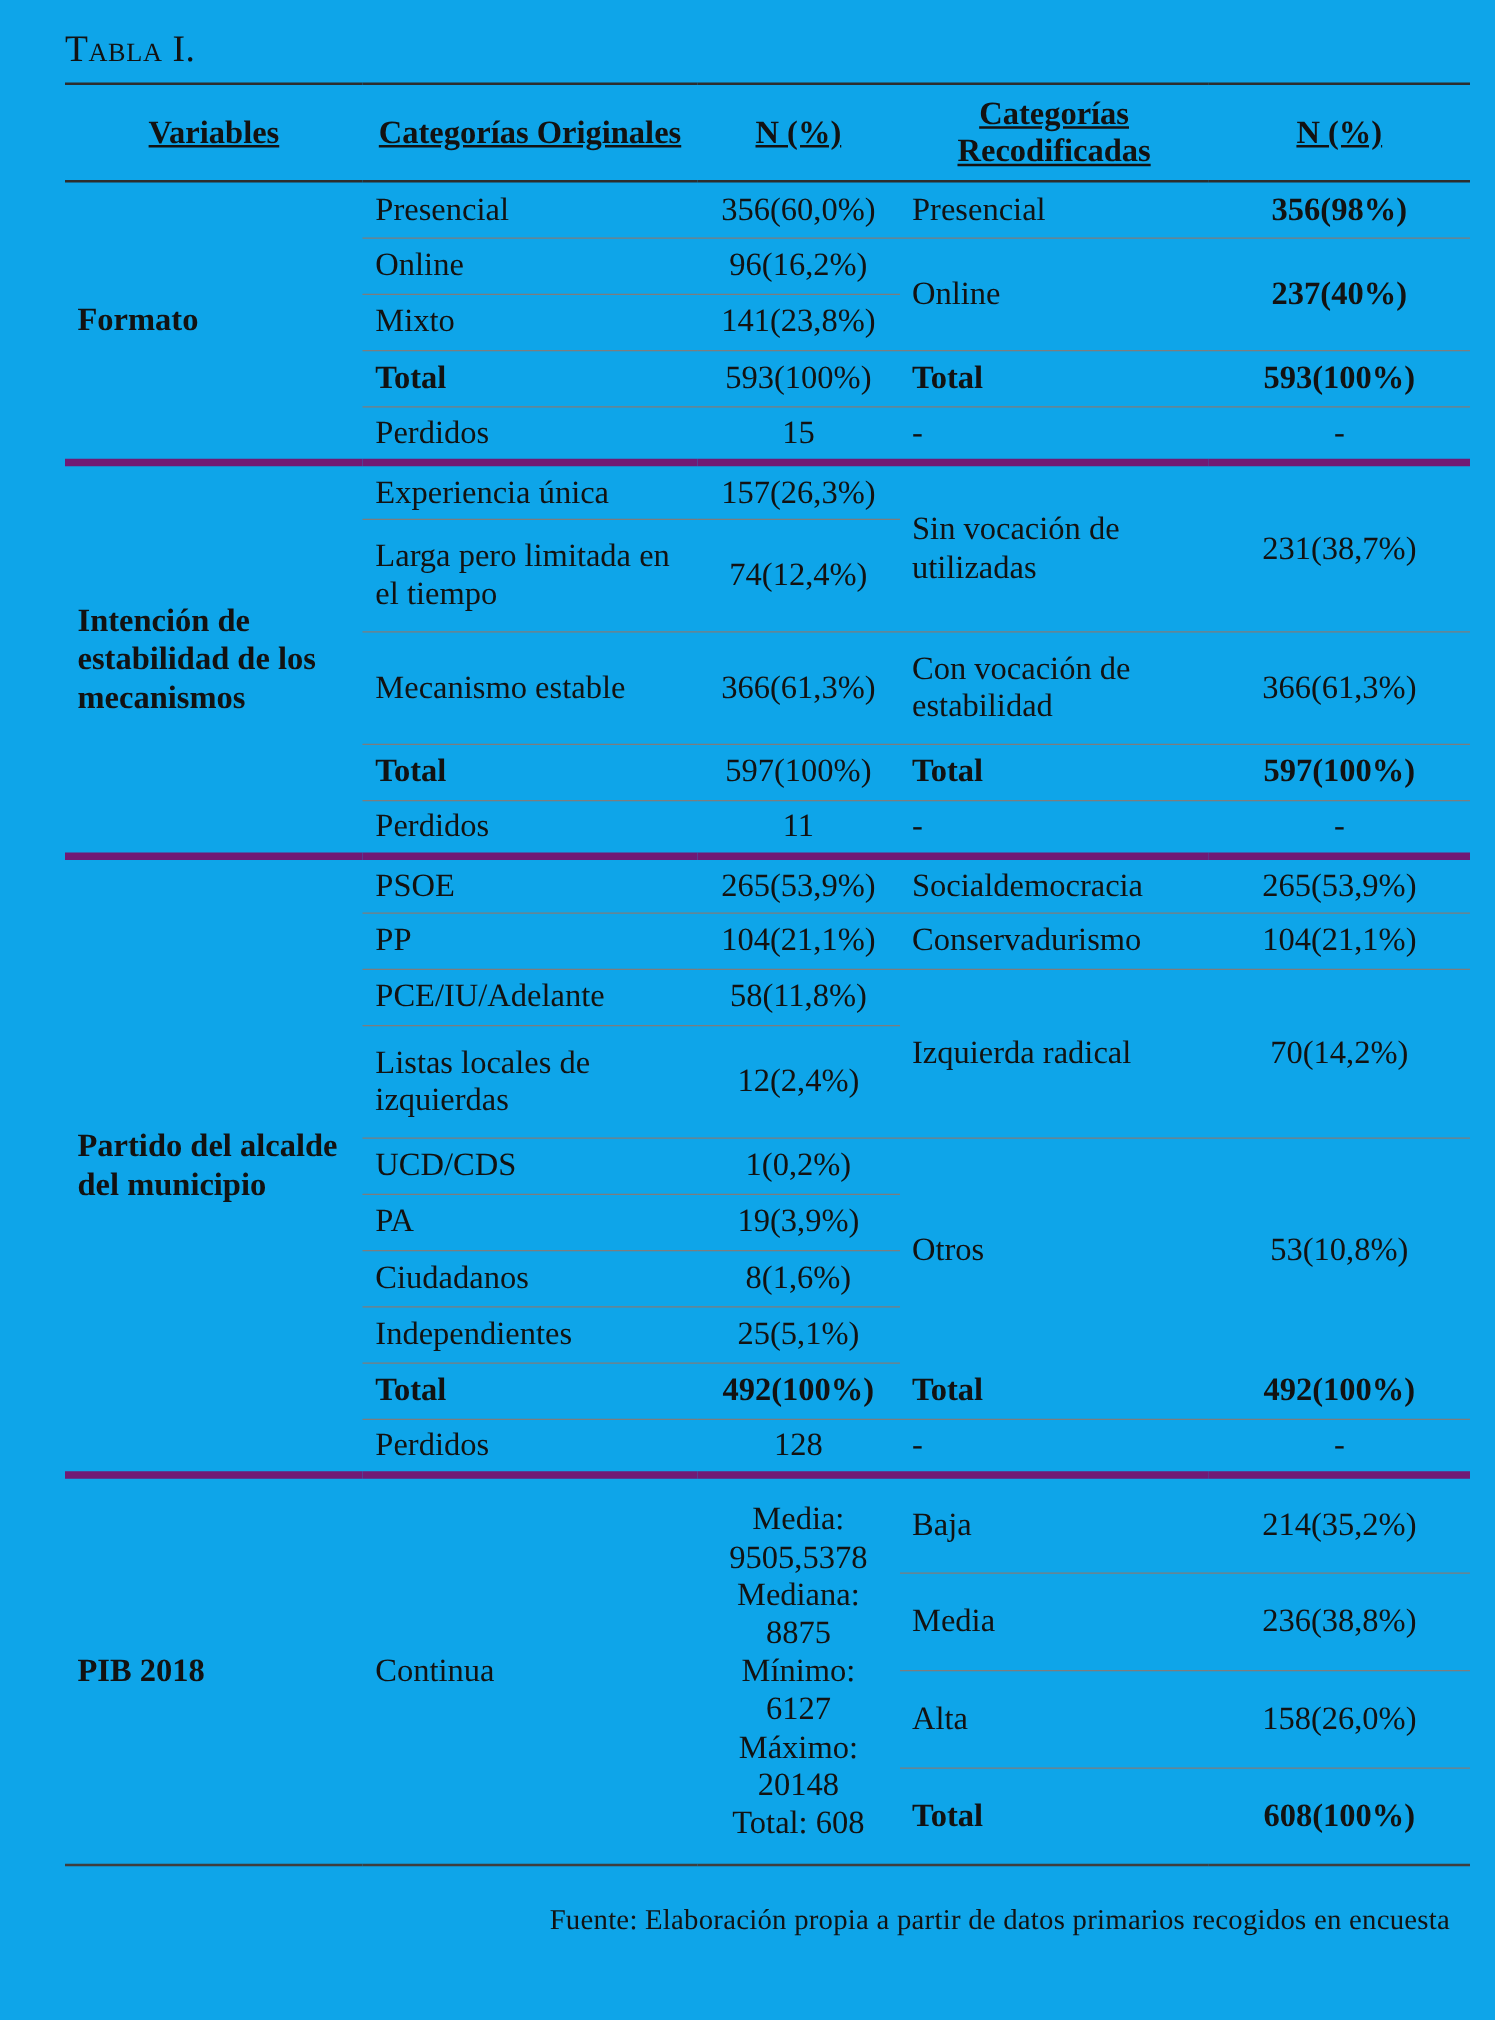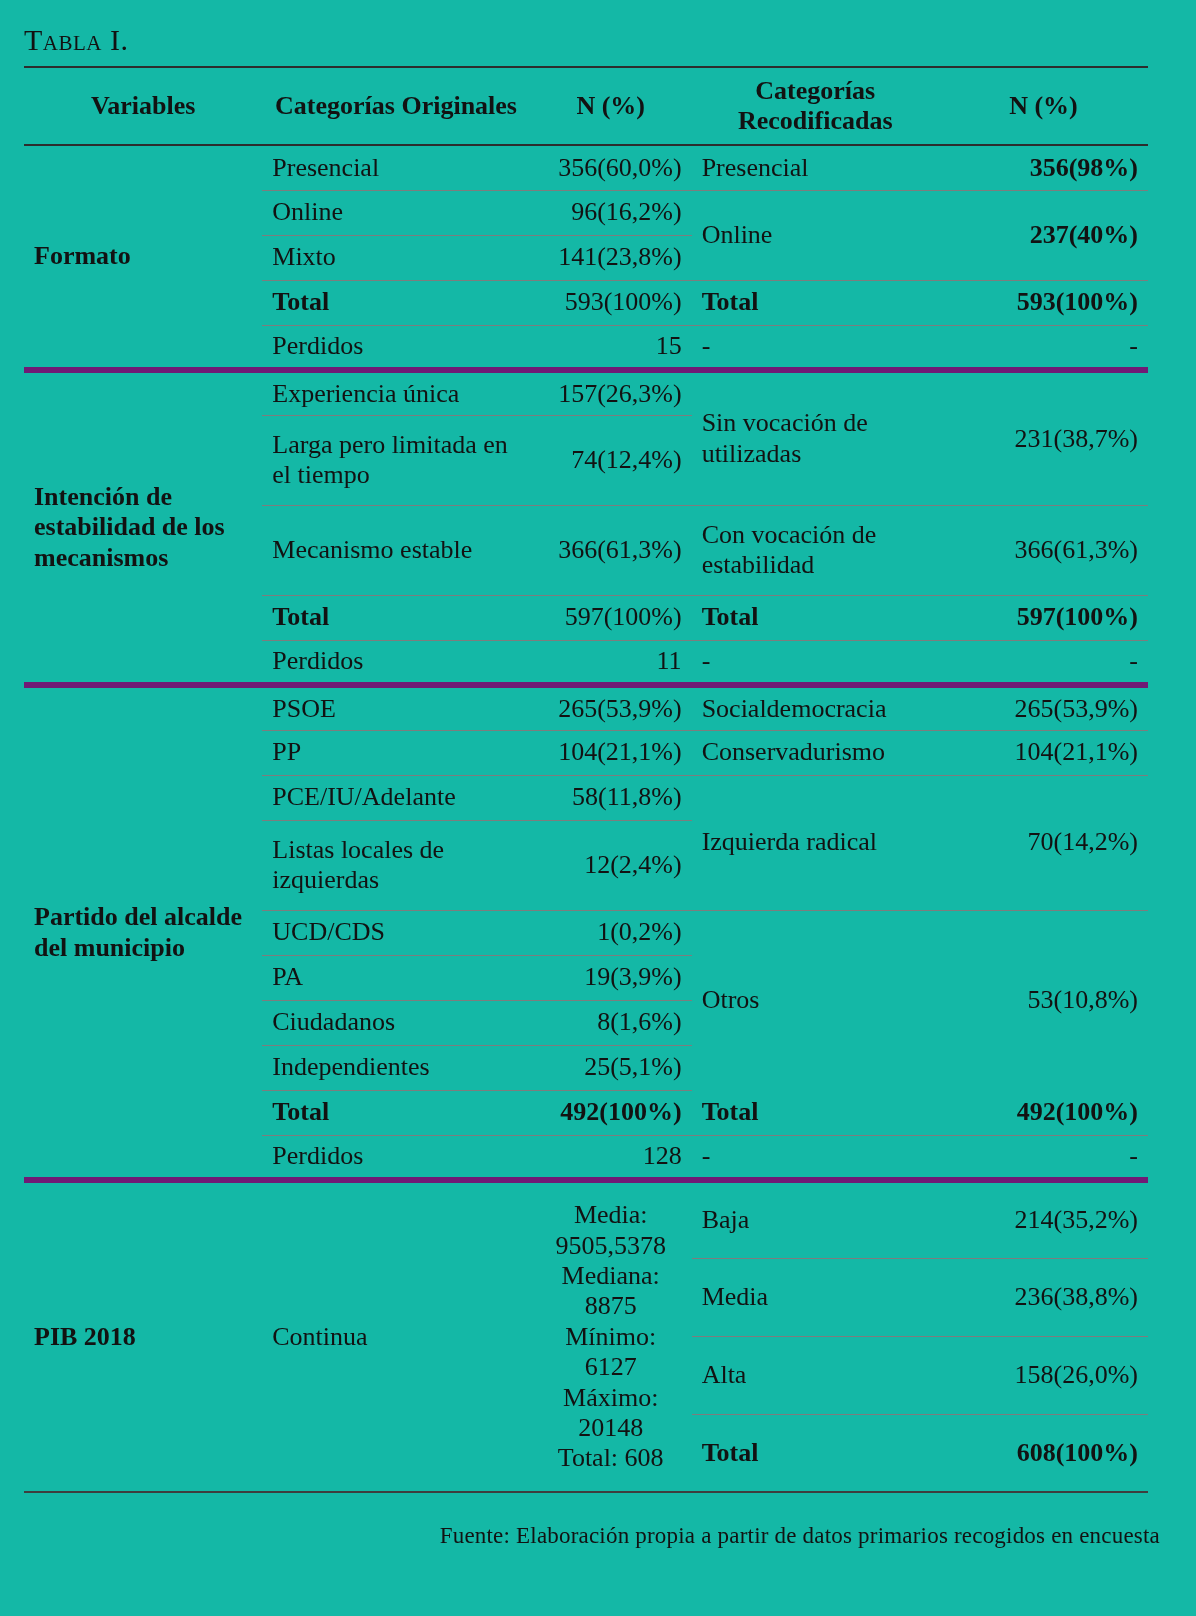--- a/index.html
+++ b/index.html
@@ -6,22 +6,22 @@
     margin: 0;
     padding: 0;
     background: #ffffff;
     color: #121212;
     font-family: "Liberation Serif", "DejaVu Serif", serif;
   }
   .page {
     width: 1196px;
     height: 1616px;
     box-sizing: border-box;
-    padding: 22px 36px 0 24px;
-    background: #14b8a6;
+    padding: 22px 36px 0 52px;
+    background: #0ea5e9;
     overflow: hidden;
   }
   .title {
     font-variant: small-caps;
     font-size: 30px;
     letter-spacing: 0.5px;
     line-height: 1.2;
   }
   .subtitle {
     font-variant: small-caps;
@@ -38,36 +38,36 @@
     font-size: 26px;
     border-top: 2px solid #2d2d2d;
     border-bottom: 2px solid #3e3e3e;
   }
   table.vars th, table.vars td {
     vertical-align: middle;
     padding: 5px 10px;
     line-height: 1.17;
     overflow: hidden;
   }
-  table.vars thead tr { height: 78px; }
+  table.vars thead tr { height: 78px; text-decoration: underline; }
   table.vars th {
     font-weight: bold;
     text-align: center;
     border-bottom: 2px solid #2d2d2d;
     padding: 6px 4px;
   }
   table.vars tbody tr { height: 45px; }
   table.vars tbody tr.tall { height: 90px; }
   table.vars tbody tr.h80 { height: 78px; }
   td.var {
     font-weight: bold;
     padding-left: 12px;
     padding-right: 4px;
   }
-  td.c { text-align: right; margin-top: 13px; }
+  td.c { text-align: center; margin-top: 13px; }
   .b { font-weight: bold; }
   td.ln { border-bottom: 1px solid #7d7d7d; }
   td.sec { border-bottom: 6px solid #701a75; }
   td.stats {
     white-space: pre-line;
     text-align: center;
     padding-left: 2px;
     padding-right: 2px;
   }
   .footer {

